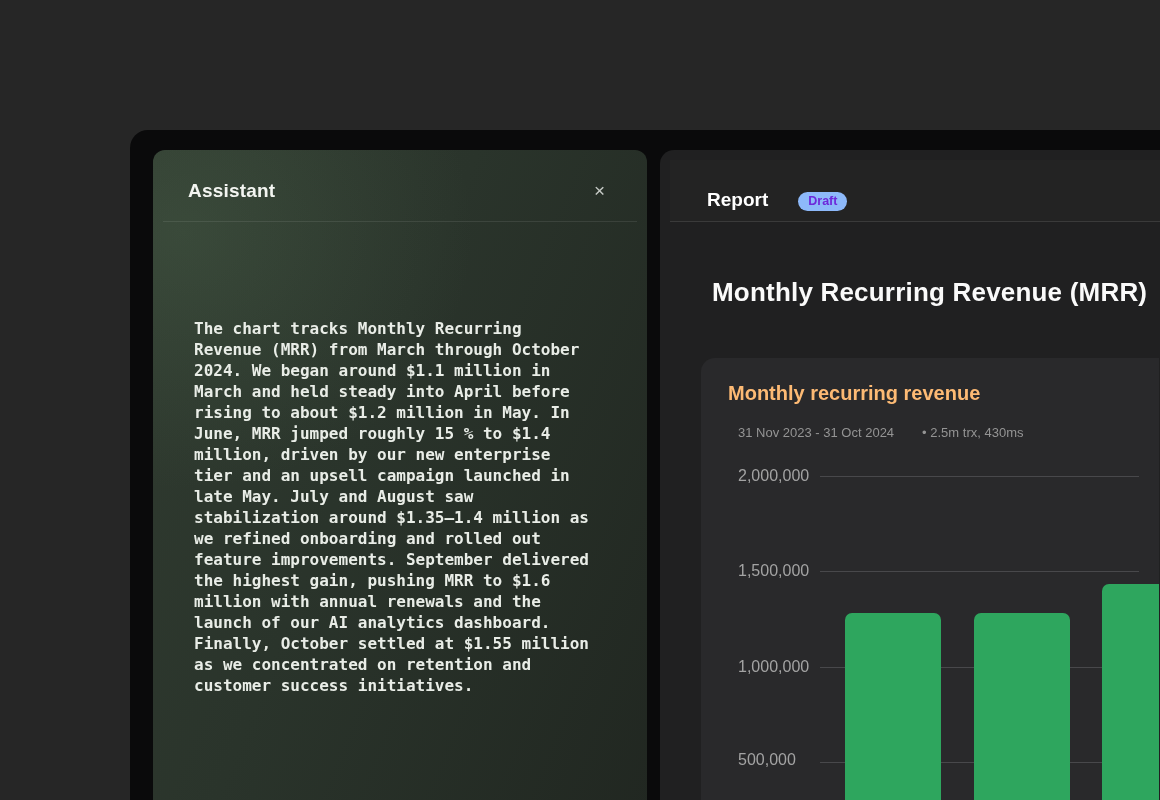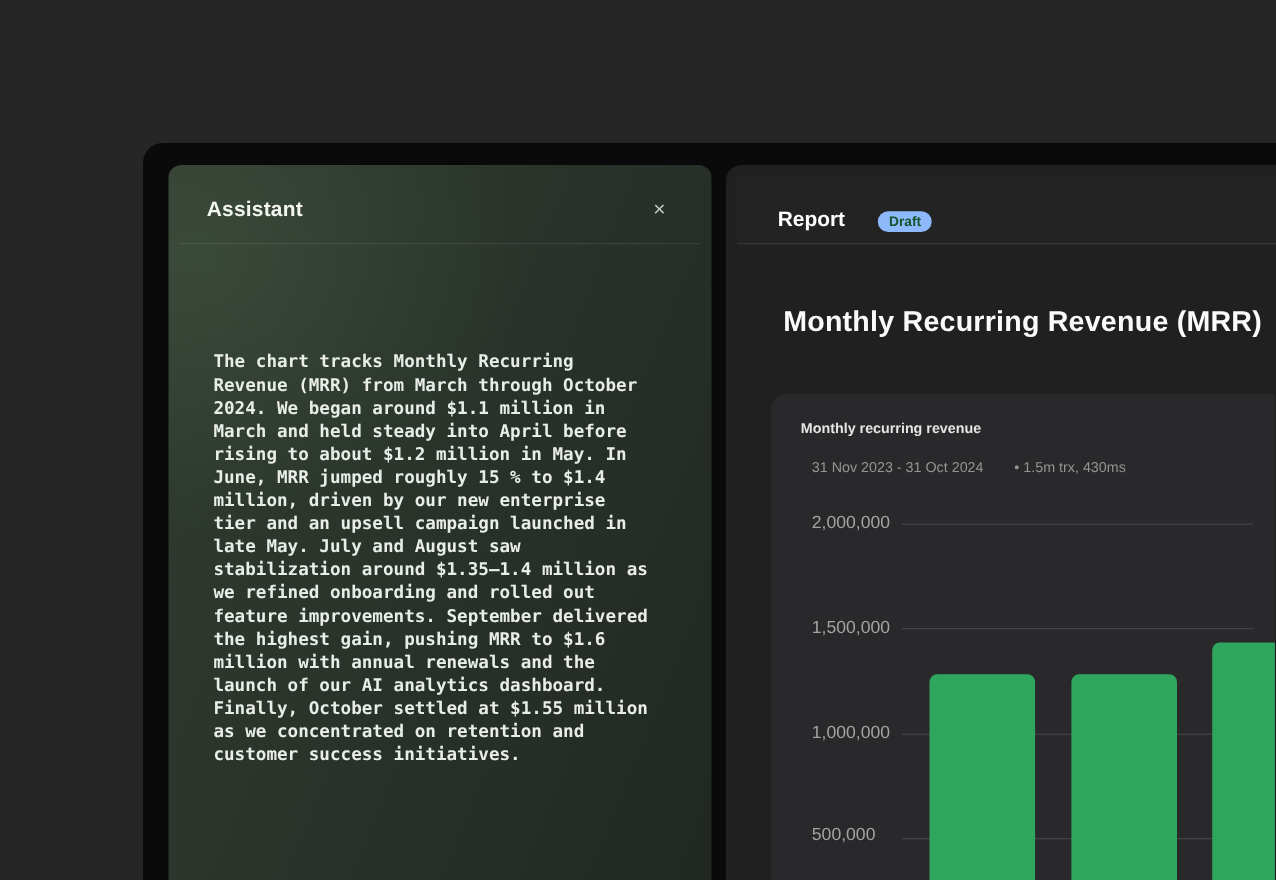--- a/index.html
+++ b/index.html
@@ -63,39 +63,39 @@
     background:#202021;
   }
   .report-header {
     height:62px; background:#232323;
     border-bottom:1px solid #3a3a3a;
     display:flex; align-items:flex-end; gap:10px;
     padding-left:27px;
   }
   .report-title { font-size:19px; font-weight:700; color:#ffffff; }
   .badge {
-    background:#8db9fa; color:#14532d;
+    background:#8db9fa; color:#6d28d9;
     font-size:12.5px; font-weight:700;
     border-radius:999px; padding:3px 10px 4px 10px;
     line-height:1;
   }
   .report-body { padding:35px 0 0 32px; }
   .page-title { font-size:26px; font-weight:700; color:#fafafa; letter-spacing:.2px; }
   .page-meta { margin-top:9px; font-size:13px; color:#8f8f8f; }
   .card {
     position:relative;
     margin-top:50px; margin-left:-1px;
     width:calc(100% - 31px + 1px);
     height:488px;
     background:#29292b;
     border-top-left-radius:14px;
     padding:14px 0 0 17px;
     overflow:hidden;
   }
-  .card-title { font-size:13px; font-weight:700; color:#e5e5e5; }
+  .card-title { font-size:20px; font-weight:700; color:#fdba74; }
   .card-subtitle { margin-top:5px; font-size:13px; color:#949494; display:flex; gap:8px;align-items:flex-end; }
   .chart-plot { position:absolute; left:0; top:0; right:0; bottom:0; }
   .gridline { position:absolute; left:99px; right:0; height:1px; background:#48484b; }
   .ytick { position:absolute; left:17px; font-size:16px; color:#a3a3a3; transform:translateY(-50%); }
   .bar { position:absolute; border-radius:7px; }
 </style>
 </head>
 <body>
 
 <div class="frame">
@@ -132,21 +132,21 @@
       <span class="report-title">Report</span>
       <span class="badge">Draft</span>
     </header>
     <div class="report-body">
       <h1 class="page-title">Monthly Recurring Revenue (MRR)</h1>
 
       <div class="card">
         <div class="card-title">Monthly recurring revenue</div>
         <div class="card-subtitle">
           <span>31 Nov 2023 - 31 Oct 2024</span>
-          <span>• 1.5m trx, 430ms</span>
+          <span>• 2.5m trx, 430ms</span>
         </div>
         <div class="chart-plot">
             <div class="gridline" style="top: 97.5px;"></div>
             <div class="ytick" style="top: 97.5px;">2,000,000</div>
             <div class="gridline" style="top: 193px;"></div>
             <div class="ytick" style="top: 193px;">1,500,000</div>
             <div class="gridline" style="top: 288.5px;"></div>
             <div class="ytick" style="top: 288.5px;">1,000,000</div>
             <div class="gridline" style="top: 384px;"></div>
             <div class="ytick" style="top: 382px;">500,000</div>

